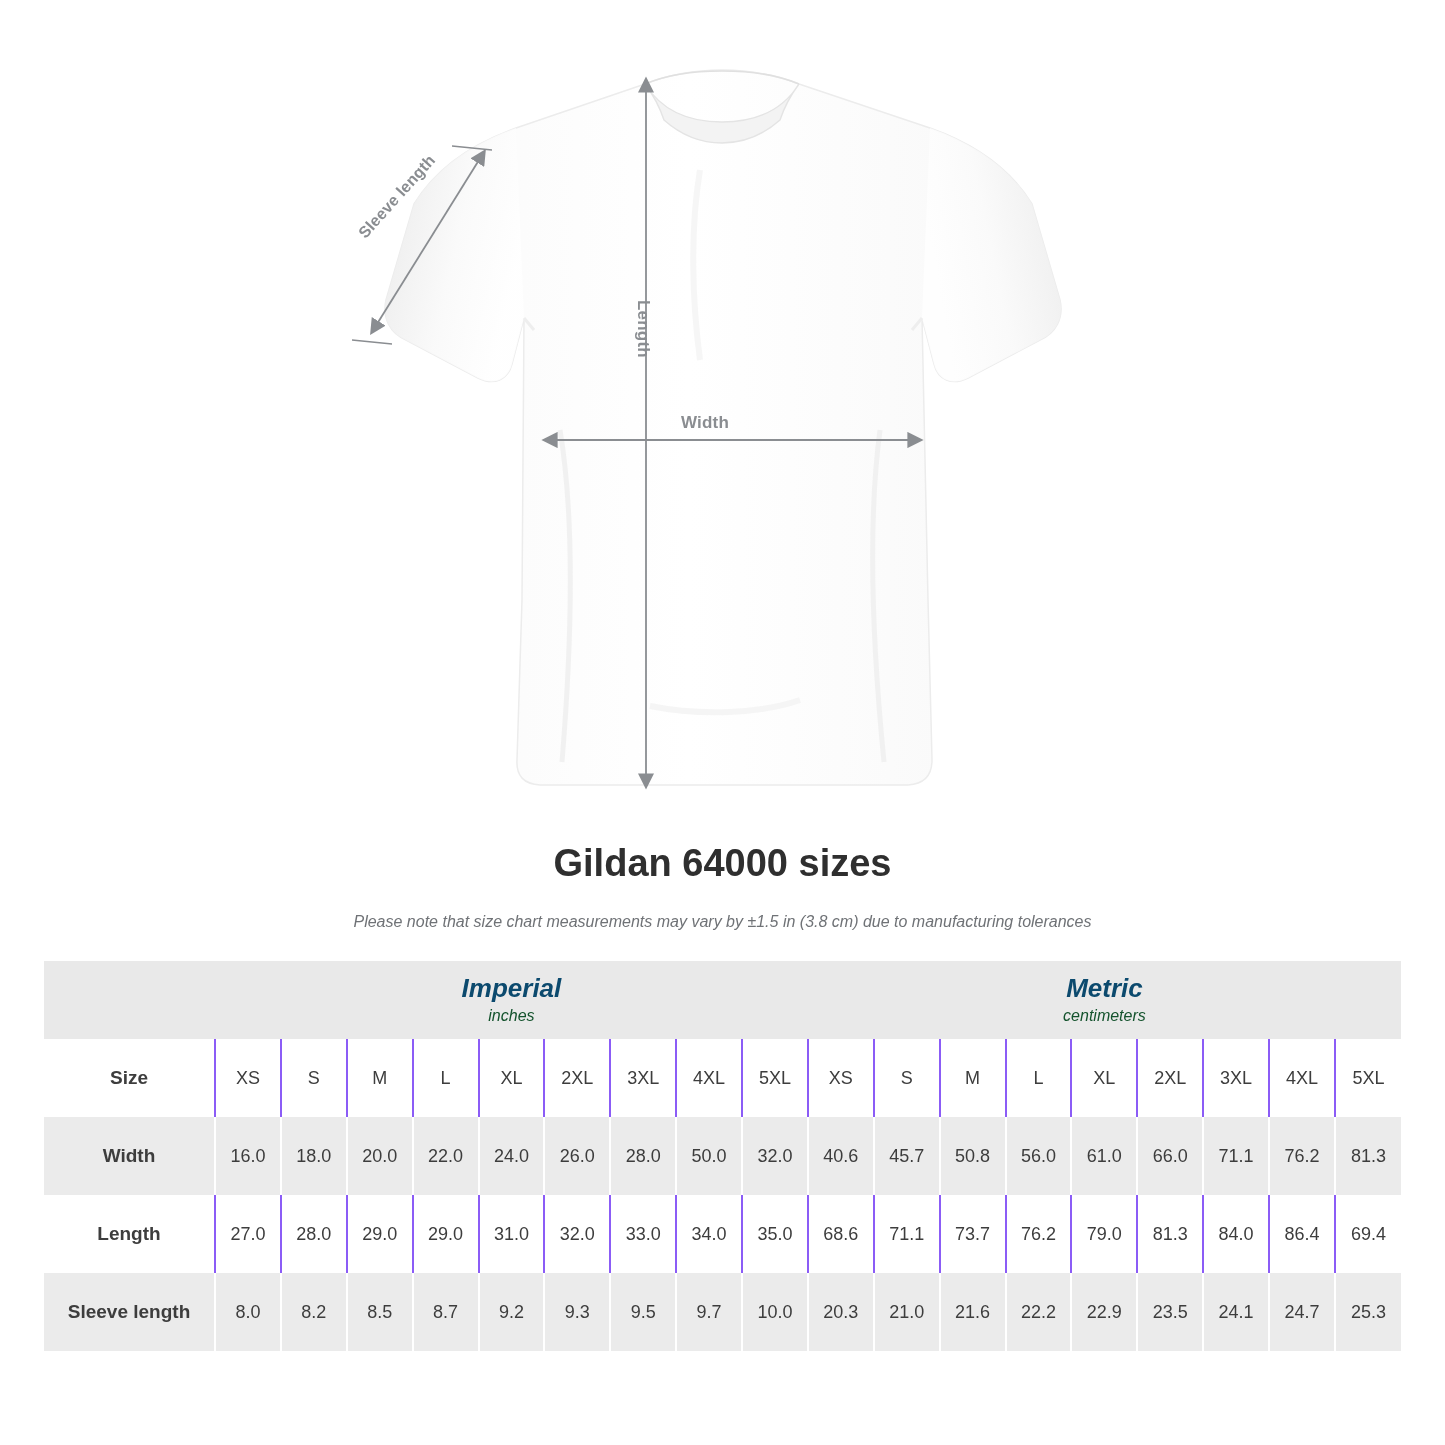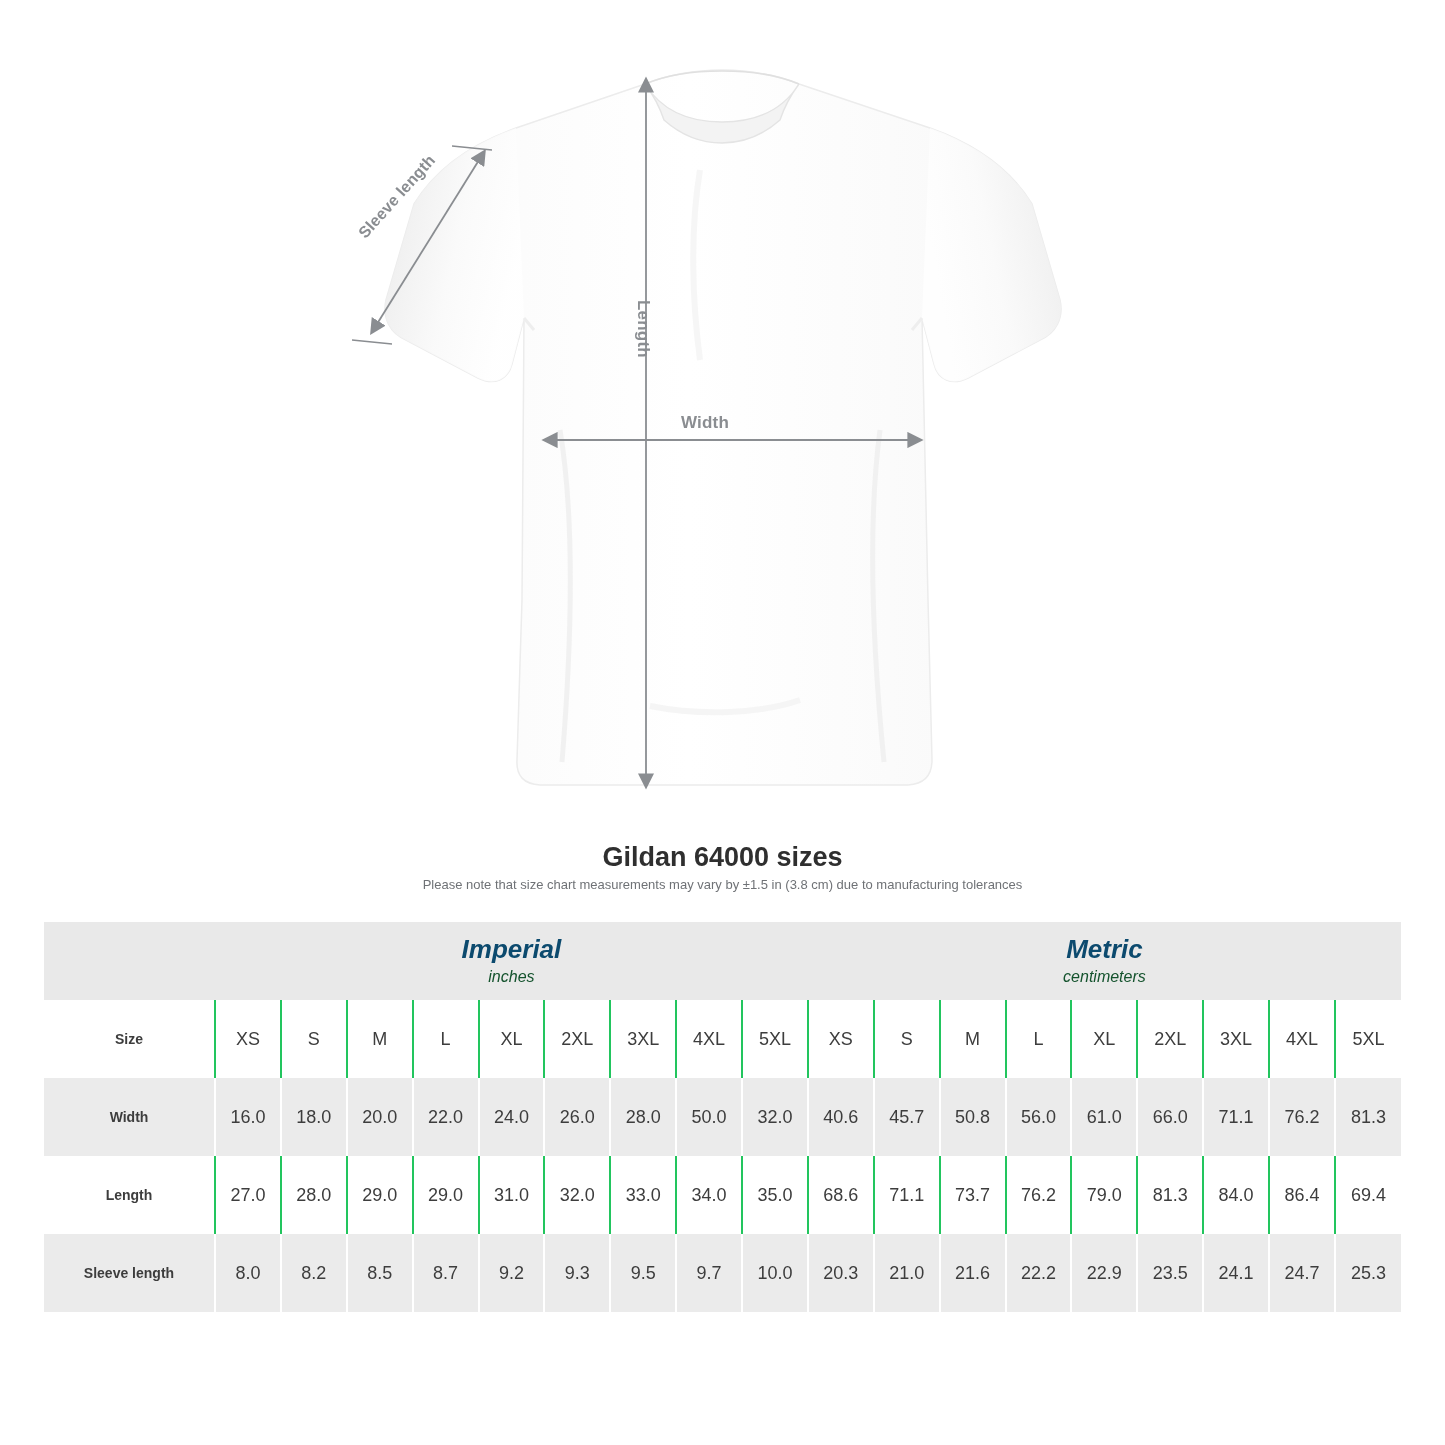--- a/index.html
+++ b/index.html
@@ -59,27 +59,28 @@
     left: 681px;
     top: 413px;
   }
 
   
   .title-block {
     text-align: center;
     margin-top: 12px;
   }
   .chart-title {
-    font-size: 27px;
+    font-size: 38px;
     font-weight: bold;
     color: #2f2f2f;
-    margin: 0 0 4px 0;
+    margin: 0 0 28px 0;
   }
   .chart-note {
-    font-size: 13px;
+    font-size: 16px;
+    font-style: italic;
     color: #6f7276;
     margin: 0;
   }
 
   
   .table-wrap {
     margin-top: 30px;
     padding: 0 44px;
     box-sizing: border-box;
     width: 1445px;
@@ -116,26 +117,26 @@
     line-height: 1.5;
   }
   .head-row td {
     background: #ffffff;
     font-weight: bold;
     font-size: 19px;
     color: #3d3d3d;
   }
   .head-row td.rowlabel, .data-row td.rowlabel {
     font-weight: bold;
-    font-size: 14px;
+    font-size: 19px;
   }
   .row-shaded td { background: #ebebeb; }
   .row-plain td { background: #ffffff; }
   .cell-divider { border-left: 2px solid #ffffff; }
-  .row-plain .cell-divider { border-left: 2px solid #22c55e; }
+  .row-plain .cell-divider { border-left: 2px solid #8b5cf6; }
 </style>
 </head>
 <body>
 
 <div class="page">
 
   <div class="illustration">
     <div class="shirt-wrap">
       <svg class="shirt-svg" width="1445" height="830" viewBox="0 0 1445 830" xmlns="http://www.w3.org/2000/svg">
         <defs>

